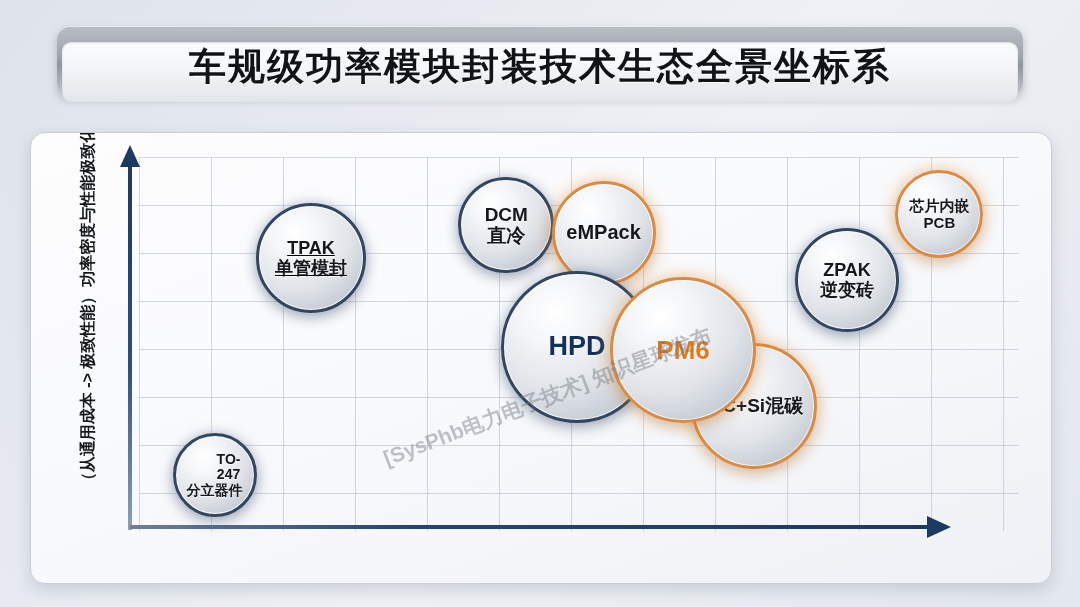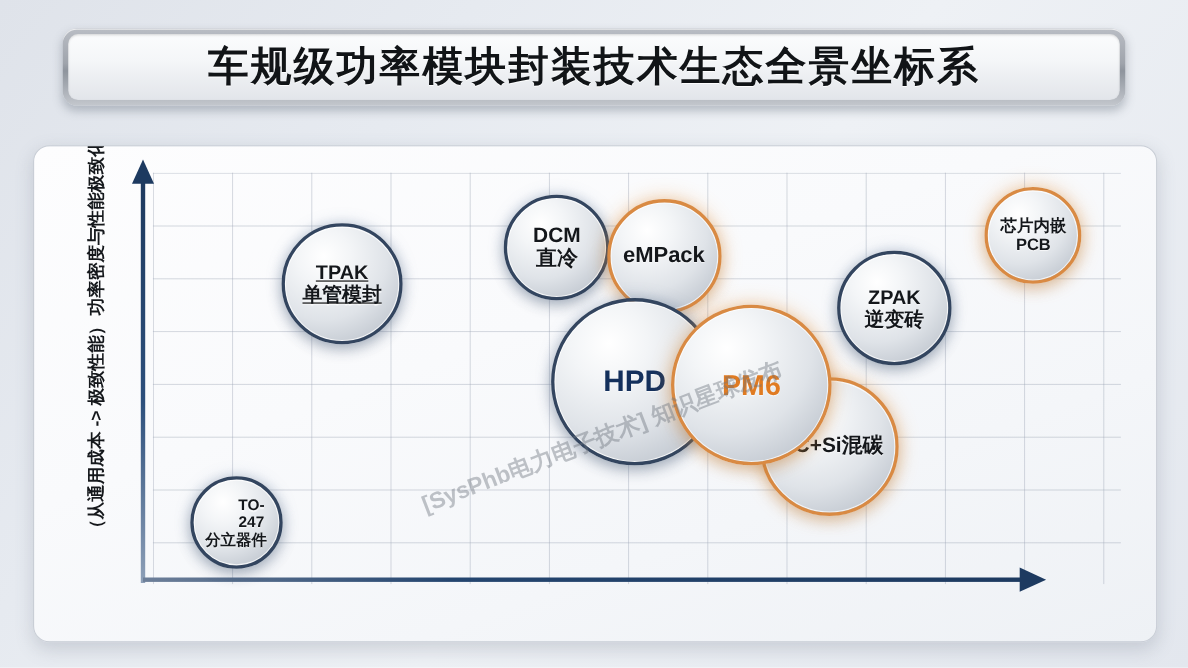--- a/index.html
+++ b/index.html
@@ -27,23 +27,23 @@
     background: linear-gradient(180deg, #b9bdc4 0%, #9fa4ac 45%, #8e949d 55%, #c3c7cd 100%);
     padding: 5px;
     box-shadow: 0 4px 9px rgba(80,90,105,.34), 0 1px 0 rgba(255,255,255,.7) inset;
   }
   #title-inner {
     width: 100%;
     height: 100%;
     border-radius: 9px;
     background: linear-gradient(180deg, #fbfcfd 0%, #f4f6f8 42%, #eef0f3 60%, #e2e5ea 100%);
     display: flex;
-    align-items: center;
     justify-content: center;
     box-shadow: 0 1px 2px rgba(0,0,0,.15) inset;
+    margin-top: 11px;
   }
   #title-text {
     font-size: 37px;
     font-weight: bold;
     letter-spacing: 2px;
     color: #111417;
     white-space: nowrap;
     text-shadow: 0 1px 0 rgba(255,255,255,.85);
   }
 
@@ -235,21 +235,21 @@
       </div>
       <div class="bubble orange" style="width: 104px; height: 104px; left: 520.52px; top: 47.6px; z-index: 20;">
         <div class="lbl" style="font-size: 20px;">eMPack</div>
       </div>
       <div class="bubble navy" style="width: 152px; height: 152px; left: 470px; top: 137.68px; z-index: 25;">
         <div class="lbl navy-t" style="font-size: 27px;">HPD</div>
       </div>
       <div class="bubble orange" style="width: 146px; height: 146px; left: 579.08px; top: 144.36px; z-index: 25;">
         <div class="lbl orange-t" style="font-size: 26px;">PM6</div>
       </div>
-      <div class="bubble navy" style="width: 104px; height: 104px; left: 730px; top: 95.44px; z-index: 20;">
+      <div class="bubble navy" style="width: 104px; height: 104px; left: 764px; top: 95.44px; z-index: 20;">
         <div class="lbl" style="font-size: 18px;">ZPAK</div>
         <div class="lbl" style="font-size: 18px;">逆变砖</div>
       </div>
       <div class="bubble orange" style="width: 88px; height: 88px; left: 864.44px; top: 37.2px; z-index: 19;">
         <div class="lbl" style="font-size: 15px;">芯片内嵌</div>
         <div class="lbl" style="font-size: 15px;">PCB</div>
       </div>
       <div class="bubble orange" style="width: 126px; height: 126px; left: 659.8px; top: 210px; z-index: 23; text-align: center;">
         <div class="lbl" style="font-size: 19px;">SiC+Si混碳</div>
       </div>

